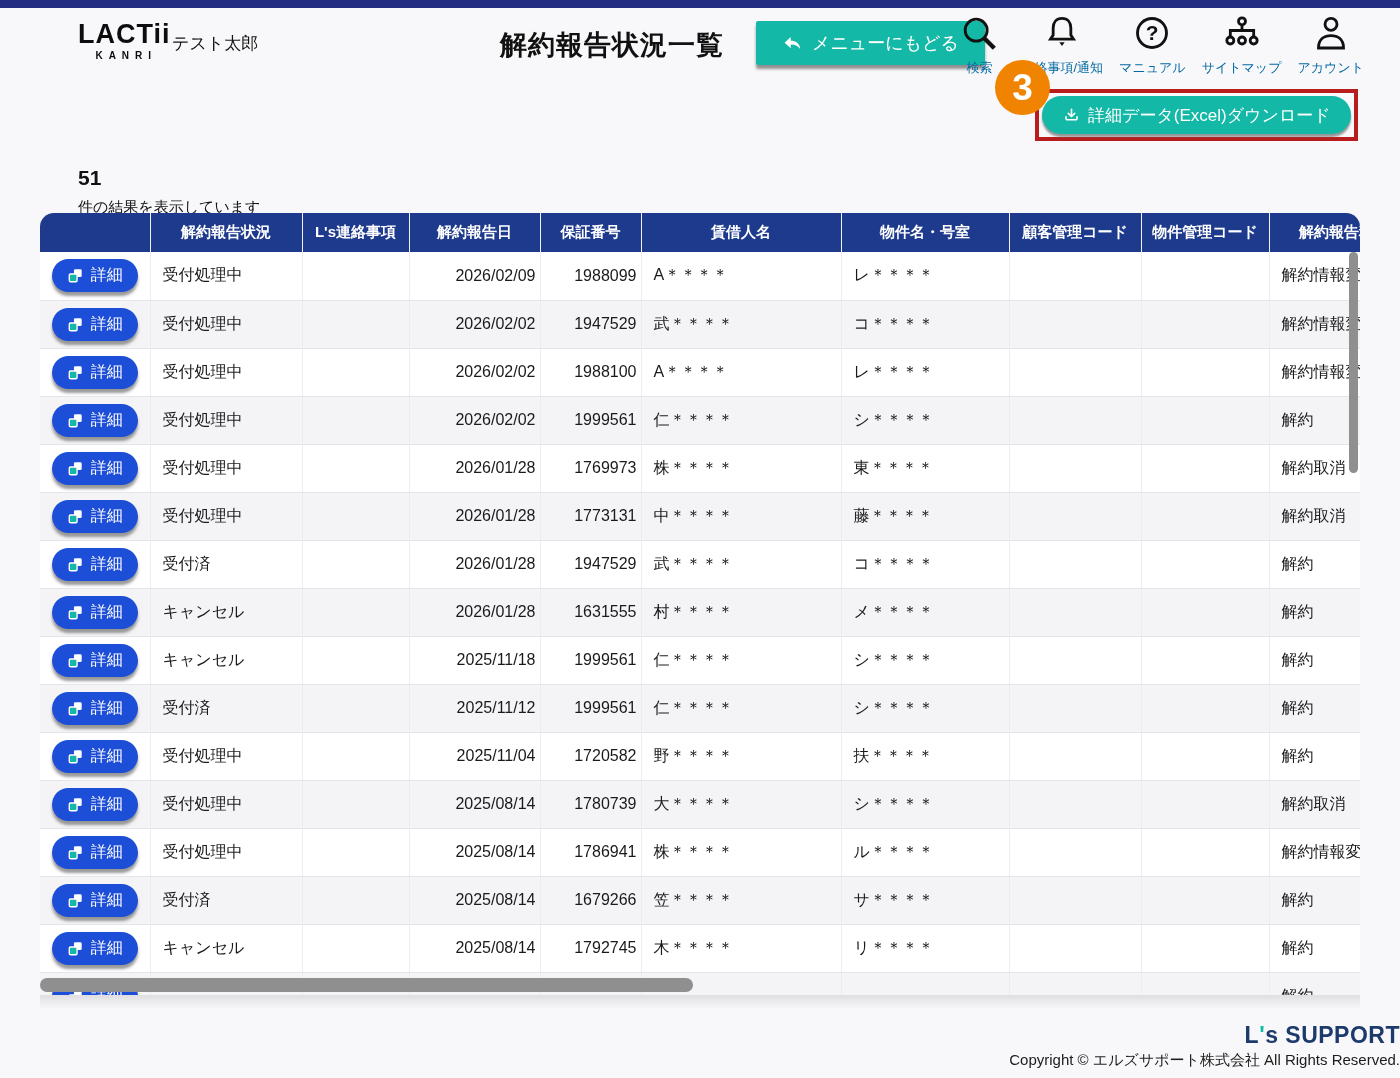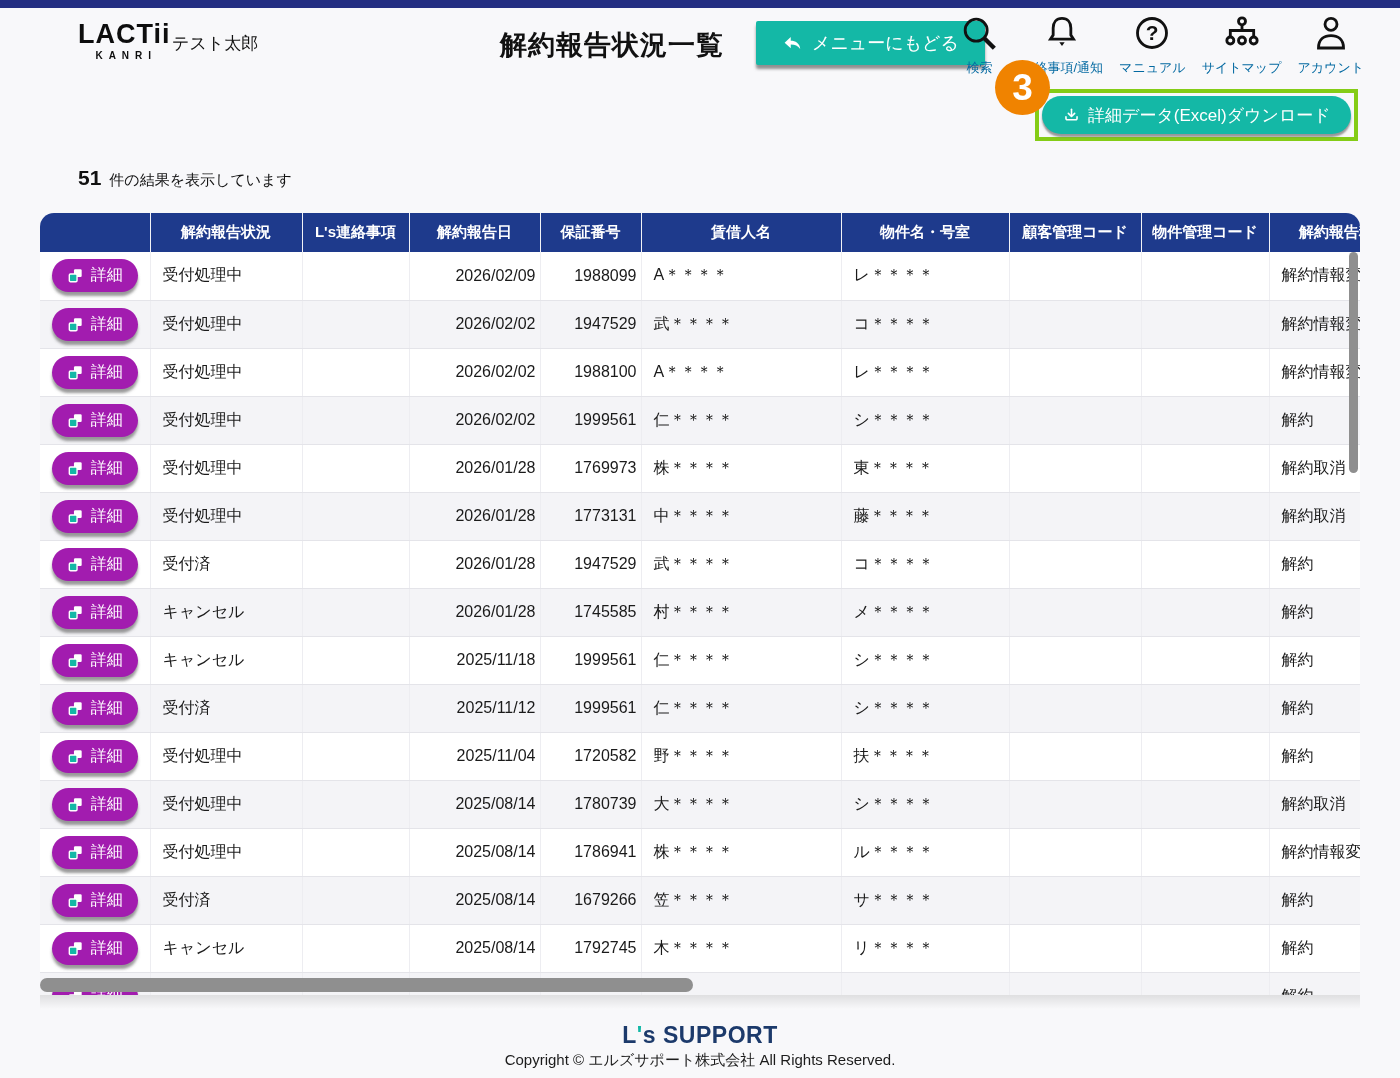--- a/index.html
+++ b/index.html
@@ -31,29 +31,29 @@
   .nav { position:absolute; right:36px; top:13px; display:flex; gap:16px; }
   .nav-item { display:flex; flex-direction:column; align-items:center; gap:2px; cursor:pointer; min-width:52px; }
   .nav-item svg { width:40px; height:40px; }
   .nav-label { font-size:13px; color:#0369a1; white-space:nowrap; }
 
   .badge3 {
     position:absolute; left:995px; top:60px; width:55px; height:55px; border-radius:50%;
     background:#f08300; color:#fff; font-size:37px; font-weight:bold;
     display:flex; align-items:center; justify-content:center; z-index:6;
   }
-  .dl-wrap { position:absolute; left:1035px; top:89px; border:4px solid #84cc16; padding:3px 3px; z-index:5; background:transparent; }
+  .dl-wrap { position:absolute; left:1035px; top:89px; border:4px solid #b91c1c; padding:3px 3px; z-index:5; background:transparent; }
   .dl-btn {
     height:38px; padding:0 20px; background:#14b8a6; border:none; border-radius:19px;
     color:#fff; font-size:17px; display:flex; align-items:center; gap:7px; cursor:pointer;
     box-shadow:0 3px 2px rgba(110,110,110,0.7); white-space:nowrap;
     font-family: inherit;
   }
 
-  .results { position:absolute; left:78px; top:166px; font-size:15px; display:flex; align-items:baseline; gap:8px; }
+  .results { position:absolute; left:78px; top:166px; font-size:15px; display:flex; align-items:baseline; gap:8px;flex-direction:column; }
   .results b { font-size:21px; }
 
   
   .table-wrap {
     position:absolute; left:40px; top:213px; width:1320px; height:782px;
     overflow:hidden; border-radius:14px 14px 0 0; background:#fff;
   }
   table { border-collapse:collapse; table-layout:fixed; width:1379px; }
   thead th {
     background:#1e3a8c; color:#fff; font-size:15px; font-weight:600; height:39px;
@@ -62,34 +62,34 @@
   thead th:first-child { border-right-color:#f2f2f6; }
   tbody td {
     height:48px; font-size:16px; color:#1a1a1a; background:#fff;
     border-bottom:1px solid #e4e4e9; border-right:1px solid #ededf1;
     white-space:nowrap; overflow:hidden; padding:0 8px 0 12px;
   }
   tbody tr:nth-child(even) td { background:#f4f4f7; }
   td.c-center { text-align:right; padding:0 4px; }
   td.c-btn { text-align:center; padding:0; }
   .detail-btn {
-    width:86px; height:33px; margin:0 auto; background:#a21caf; color:#fff;
+    width:86px; height:33px; margin:0 auto; background:#1d4ed8; color:#fff;
     border:none; border-radius:17px; font-size:16px; display:flex; align-items:center;
     justify-content:center; gap:7px; cursor:pointer;
     box-shadow:0 4px 3px rgba(110,110,110,0.7);
     font-family: inherit;
   }
 
   .vscroll { position:absolute; left:1349px; top:252px; width:9px; height:221px; background:#8f8f8f; border-radius:5px; z-index:4; cursor:pointer; }
   .hscroll { position:absolute; left:40px; top:978px; width:653px; height:14px; background:#8f8f8f; border-radius:7px; z-index:4; cursor:pointer; }
   .table-shadow { position:absolute; left:40px; top:995px; width:1320px; height:14px;
     background:linear-gradient(to bottom, rgba(0,0,0,0.10), rgba(0,0,0,0)); }
 
   
-  .footer { position:absolute; left:0; top:1022px; width:1400px; text-align:center; }
+  .footer { position:absolute; left:0; top:1022px; width:1400px; text-align:right; }
   .footer-logo { font-size:23px; font-weight:bold; color:#1c3a6b; letter-spacing:0.5px; }
   .footer-logo .apos { color:#14b8a6; }
   .copyright { font-size:15px; color:#1c1c1c; margin-top:2px; }
 </style>
 </head>
 <body>
 
 <div class="topbar"></div>
 
 <div class="logo">
@@ -370,21 +370,21 @@
                   <rect x="9" y="3" width="10" height="10" rx="1.5" fill="#fff"></rect>
                   <rect x="3" y="9" width="10" height="10" rx="1.5" fill="#14b8a6" stroke="#fff" stroke-width="1.8"></rect>
                 </svg>
               </span>
               <span>詳細</span>
             </button>
           </td>
           <td>キャンセル</td>
           <td></td>
           <td class="c-center">2026/01/28</td>
-          <td class="c-center">1745585</td>
+          <td class="c-center">1631555</td>
           <td>村＊＊＊＊</td>
           <td>メ＊＊＊＊</td>
           <td></td>
           <td></td>
           <td>解約</td>
         </tr>
         <tr>
           <td class="c-btn">
             <button class="detail-btn">
               <span style="display:flex;">

